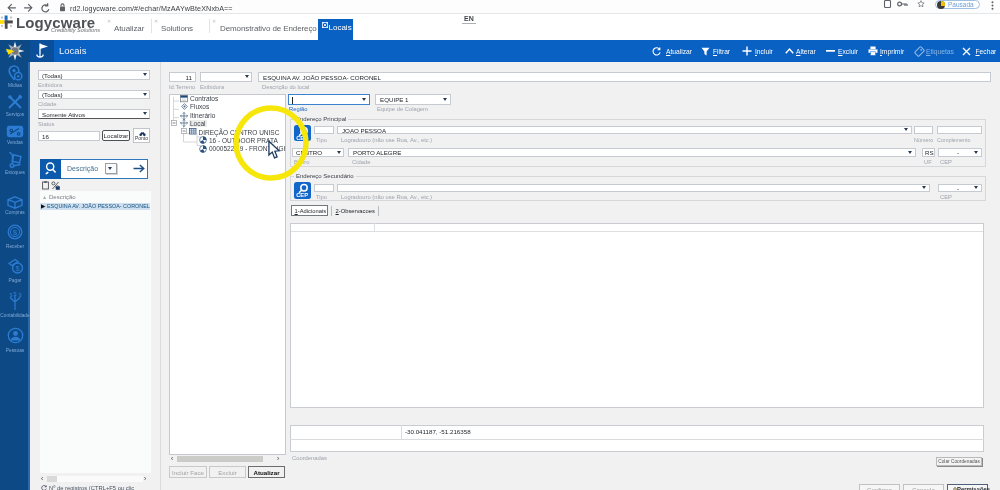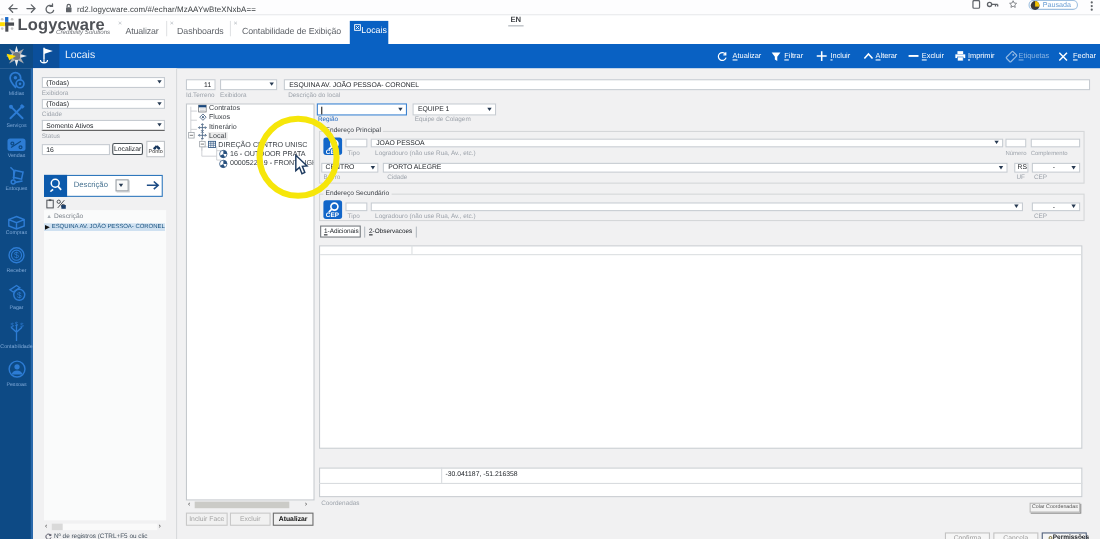--- a/index.html
+++ b/index.html
@@ -62,24 +62,24 @@
  <rect x="0" y="5.2" width="4.4" height="3.6" fill="#fd0"></rect>
  <rect x="4.6" y="5.4" width="8.2" height="3" fill="#4a4d52"></rect>
  <rect x="4.8" y="5.2" width="2.8" height="8.6" fill="#4a4d52"></rect>
 </svg>
 <div class="a" style="left:16px;top:13.5px;font-size:15px;font-weight:bold;color:#4e5156;letter-spacing:.1px">Logycware</div>
 <div class="a" style="left:51px;top:27.2px;font-size:5.6px;font-style:italic;color:#6a6d72">Credibility Solutions</div>
 <div class="a" style="left:107px;top:17.5px;font-size:5px;color:#b9bec4">✕</div>
 <div class="a" style="left:114px;top:23.5px;font-size:8px;letter-spacing:-0.1px;color:#5f6369">Atualizar</div>
 <div class="a" style="left:151px;top:19px;width:1px;height:14px;background:#e1e3e5"></div>
 <div class="a" style="left:154px;top:17.5px;font-size:5px;color:#b9bec4">✕</div>
-<div class="a" style="left:161px;top:23.5px;font-size:8px;letter-spacing:-0.1px;color:#5f6369">Dashboards</div>
+<div class="a" style="left:161px;top:23.5px;font-size:8px;letter-spacing:-0.1px;color:#5f6369">Solutions</div>
 <div class="a" style="left:209px;top:19px;width:1px;height:14px;background:#e1e3e5"></div>
 <div class="a" style="left:212px;top:17.5px;font-size:5px;color:#b9bec4">✕</div>
-<div class="a" style="left:220px;top:23.5px;font-size:8px;letter-spacing:-0.1px;color:#5f6369">Contabilidade de Exibição</div>
+<div class="a" style="left:220px;top:23.5px;font-size:8px;letter-spacing:-0.1px;color:#5f6369">Demonstrativo de Endereço</div>
 <div class="a" style="left:318px;top:19px;width:35px;height:21px;background:#0961c3"></div>
 <svg class="a" style="left:321.5px;top:21.5px" width="6" height="6" viewBox="0 0 6 6">
     <rect x="0.4" y="0.4" width="5.2" height="5.2" fill="none" stroke="#fff" stroke-width="0.8"></rect>
     <path d="M1.5 1.5 L4.5 4.5 M4.5 1.5 L1.5 4.5" stroke="#fff" stroke-width="0.8"></path>
   </svg>
 <div class="a" style="left:328.5px;top:22.5px;font-size:8px;color:#fff">Locais</div>
 <div class="a" style="left:464px;top:14.5px;font-size:7px;color:#43464a;font-weight:bold">EN</div>
 <div class="a" style="left:462px;top:23px;width:14px;height:1px;background:#aab0b6"></div>
 
 <div class="a" style="left:0;top:40px;width:1000px;height:22px;background:#0961c3"></div>

